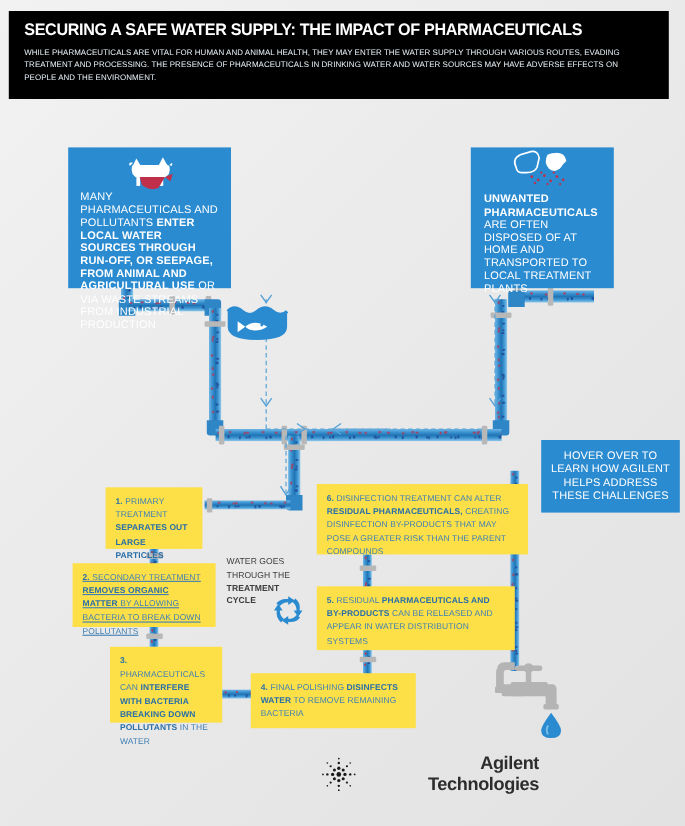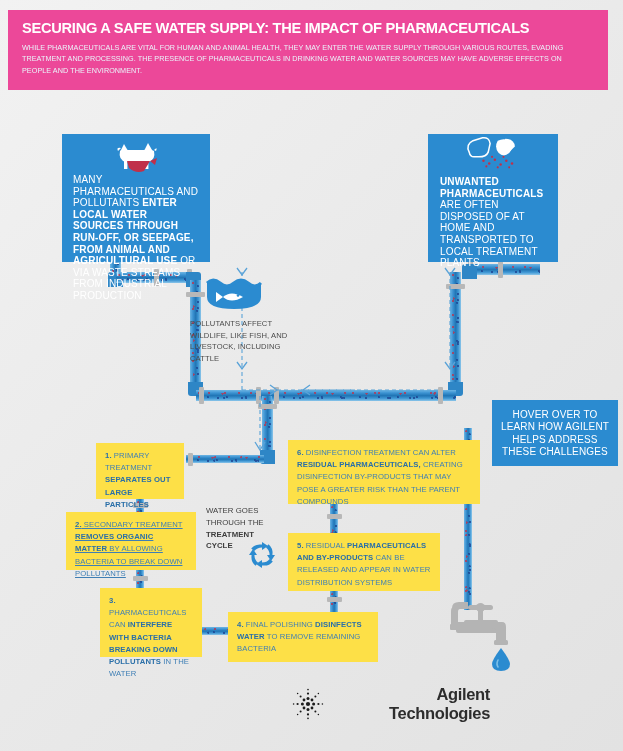--- a/index.html
+++ b/index.html
@@ -7,21 +7,21 @@
   body {
     font-family:"Liberation Sans", sans-serif;
     background:linear-gradient(135deg,#f2f2f2 0%,#eaeaea 45%,#e2e2e2 100%);
     position:relative; overflow:hidden;
   }
   #stage { position:absolute; inset:0; }
 
   
   .header {
     position:absolute; left:8px; top:10px; width:600px; height:80px;
-    background:#ec4899; padding:9px 14px 8px 14px;
+    background:#000000; padding:9px 14px 8px 14px;
   }
   .header h1 {
     color:#ffffff; font-size:15.2px; font-weight:bold; letter-spacing:-0.3px;
     line-height:17px; white-space:nowrap; transform:scaleX(0.965); transform-origin:left center;
   }
   .header p {
     color:#eaf4fb; font-size:7.3px; line-height:11.4px; margin-top:6px;
     letter-spacing:0.05px; transform:scaleX(0.99); transform-origin:left top;
   }
 
@@ -49,21 +49,21 @@
     font-size:7.7px; line-height:12.2px; letter-spacing:0.1px;
     padding:7px 9px;
   }
   .graybox b { font-weight:bold; color:#2a6fa8; }
   .graybox .num { font-weight:bold; color:#2a6fa8; }
 
   #step1 { left:96px; top:443px; width:88px; height:56px; }
   #step2 { left:66px; top:512px; width:130px; height:58px;text-decoration:underline; }
   #step3 { left:100px; top:588px; width:102px; height:69px; }
   #step4 { left:228px; top:612px; width:150px; height:50px; }
-  #step5 { left:288px; top:533px; width:152px; height:58px; }
+  #step5 { left:288px; top:533px; width:180px; height:58px; }
   #step6 { left:288px; top:440px; width:192px; height:64px; }
 
   
   #wildlife {
     position:absolute; left:190px; top:318px; width:110px;
     color:#4a4a4a; font-size:7.6px; line-height:11.6px; letter-spacing:0.1px;
   }
   #wildlife-icon { position:absolute; left:205px; top:275px; width:58px; height:38px; }
 
   
@@ -281,21 +281,20 @@
     <div class="txt"><b>UNWANTED PHARMACEUTICALS</b> ARE OFTEN DISPOSED OF AT HOME AND TRANSPORTED TO LOCAL TREATMENT PLANTS</div>
   </div>
 
   <svg id="wildlife-icon" viewBox="0 0 58 38">
     <path d="M2 8 Q8 2 15 8 Q22 14 29 8 Q36 2 43 8 Q50 14 56 8 L56 22 Q56 34 29 34 Q2 34 2 22 Z" fill="#2b8bd0"></path>
     <path d="M2 8 Q8 2 15 8 Q22 14 29 8 Q36 2 43 8 Q50 14 56 8" fill="none" stroke="#2b8bd0" stroke-width="3"></path>
     <path d="M18 22 Q26 15 38 22 Q26 29 18 22 Z" fill="#ffffff"></path>
     <path d="M18 22 L11 17 L11 27 Z" fill="#ffffff"></path>
     <circle cx="33" cy="20.5" r="1.3" fill="#2b8bd0"></circle>
   </svg>
-  <div id="wildlife">POLLUTANTS AFFECT WILDLIFE, LIKE FISH, AND LIVESTOCK, INCLUDING CATTLE</div>
 
   <div id="cycle">WATER GOES THROUGH THE <b>TREATMENT CYCLE</b></div>
   <svg id="cycle-icon" viewBox="0 0 28 28">
     <g fill="#2b8bd0">
       <path d="M14 1 L20 5 L14 9 L14 6.4 Q9 6.4 6.4 10 L3.2 7.6 Q7 2.6 14 3.6 Z"></path>
       <path d="M27 14 L23 20 L19 14 L21.6 14 Q21.6 9 18 6.4 L20.4 3.2 Q25.4 7 24.4 14 Z"></path>
       <path d="M14 27 L8 23 L14 19 L14 21.6 Q19 21.6 21.6 18 L24.8 20.4 Q21 25.4 14 24.4 Z"></path>
       <path d="M1 14 L5 8 L9 14 L6.4 14 Q6.4 19 10 21.6 L7.6 24.8 Q2.6 21 3.6 14 Z"></path>
     </g>
   </svg>

